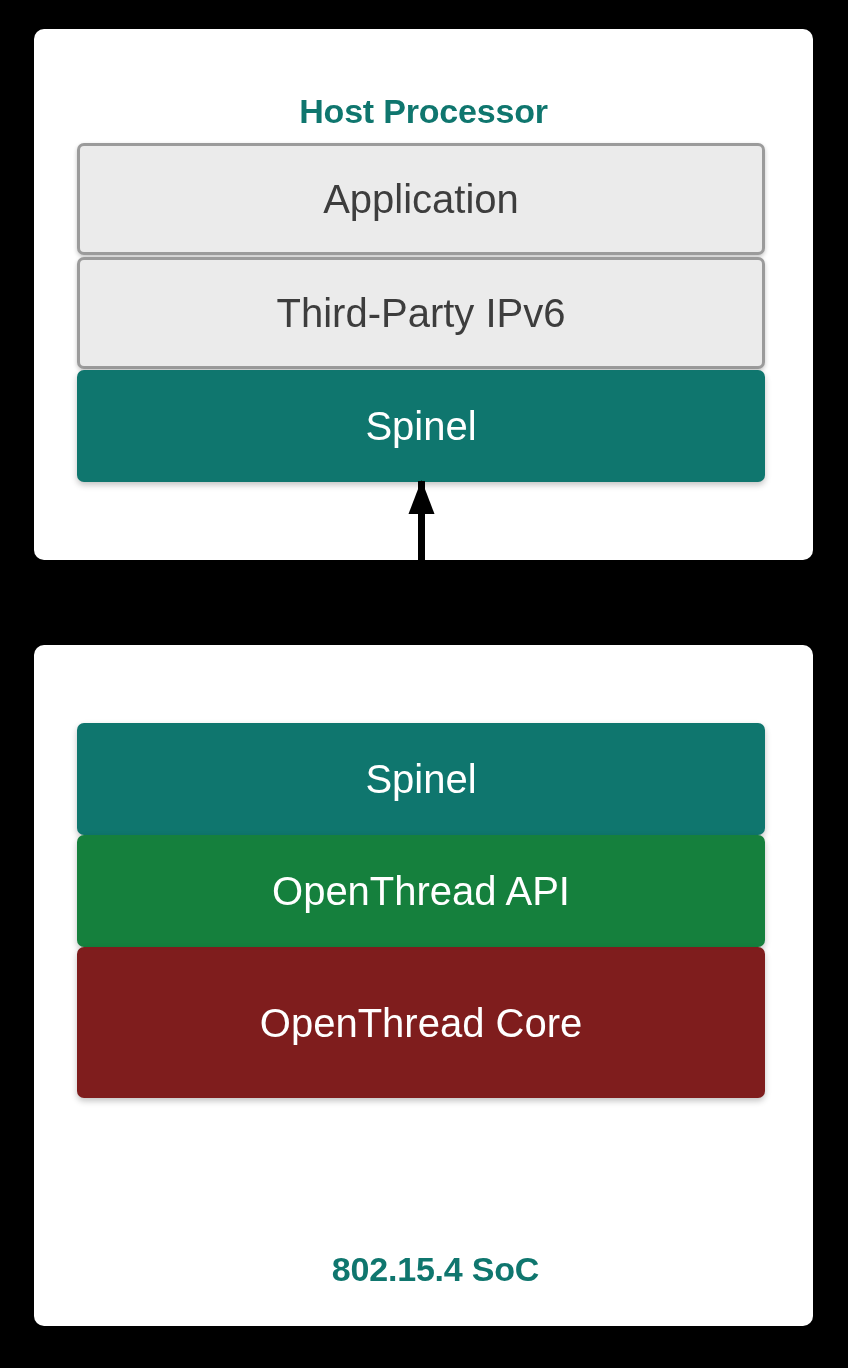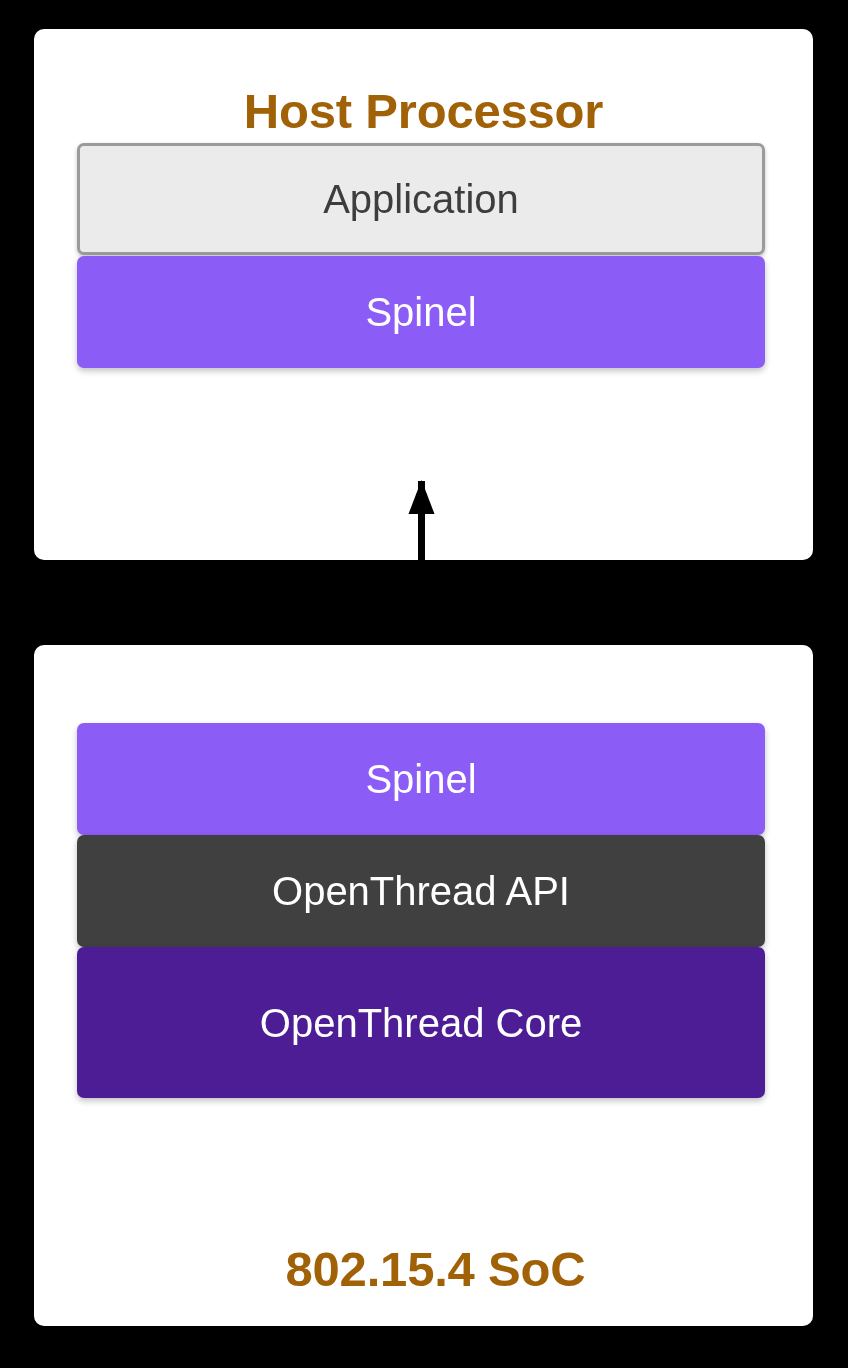--- a/index.html
+++ b/index.html
@@ -36,23 +36,23 @@
     width: 779px;
     height: 681px;
   }
 
   
   .panel-title {
     position: absolute;
     left: 0;
     width: 100%;
     text-align: center;
-    color: #a16207;
+    color: #0f766e;
     font-weight: bold;
-    font-size: 49px;
+    font-size: 34px;
     line-height: 58px;
     letter-spacing: -0.2px;
     white-space: nowrap;
   }
   #title-host { top: 53px; }
   #title-soc  { bottom: 28px; margin-left: 12px; }
 
   
   .stack {
     position: absolute;
@@ -86,23 +86,23 @@
 
   
   .layer.tinted {
     height: 112px;
     border: none;
     color: #ffffff;
     box-shadow: 0 3px 6px rgba(0,0,0,0.24);
   }
   .layer.tall { height: 151px; }
 
-  .layer.red   { background: #8b5cf6; }
-  .layer.cyan  { background: #404040; }
-  .layer.navy  { background: #4c1d95; }
+  .layer.red   { background: #0f766e; }
+  .layer.cyan  { background: #15803d; }
+  .layer.navy  { background: #7f1d1d; }
 
   
   #stack-soc .layer + .layer { margin-top: 0px; }
   #stack-host .layer.red { margin-top: 1px; }
 
   
   #link-arrow {
     position: absolute;
     left: 395px;
     top: 478px;
@@ -117,20 +117,23 @@
 <div class="panel" id="panel-host">
 
   <div class="panel-title" id="title-host">Host Processor</div>
 
   <div class="stack" id="stack-host">
 
     <div class="layer neutral">
       <span>Application</span>
     </div>
 
+    <div class="layer neutral">
+      <span>Third-Party IPv6</span>
+    </div>
 
     <div class="layer tinted red">
       <span>Spinel</span>
     </div>
 
   </div>
 </div>
 
 <svg id="link-arrow" viewBox="0 0 56 250">
 

